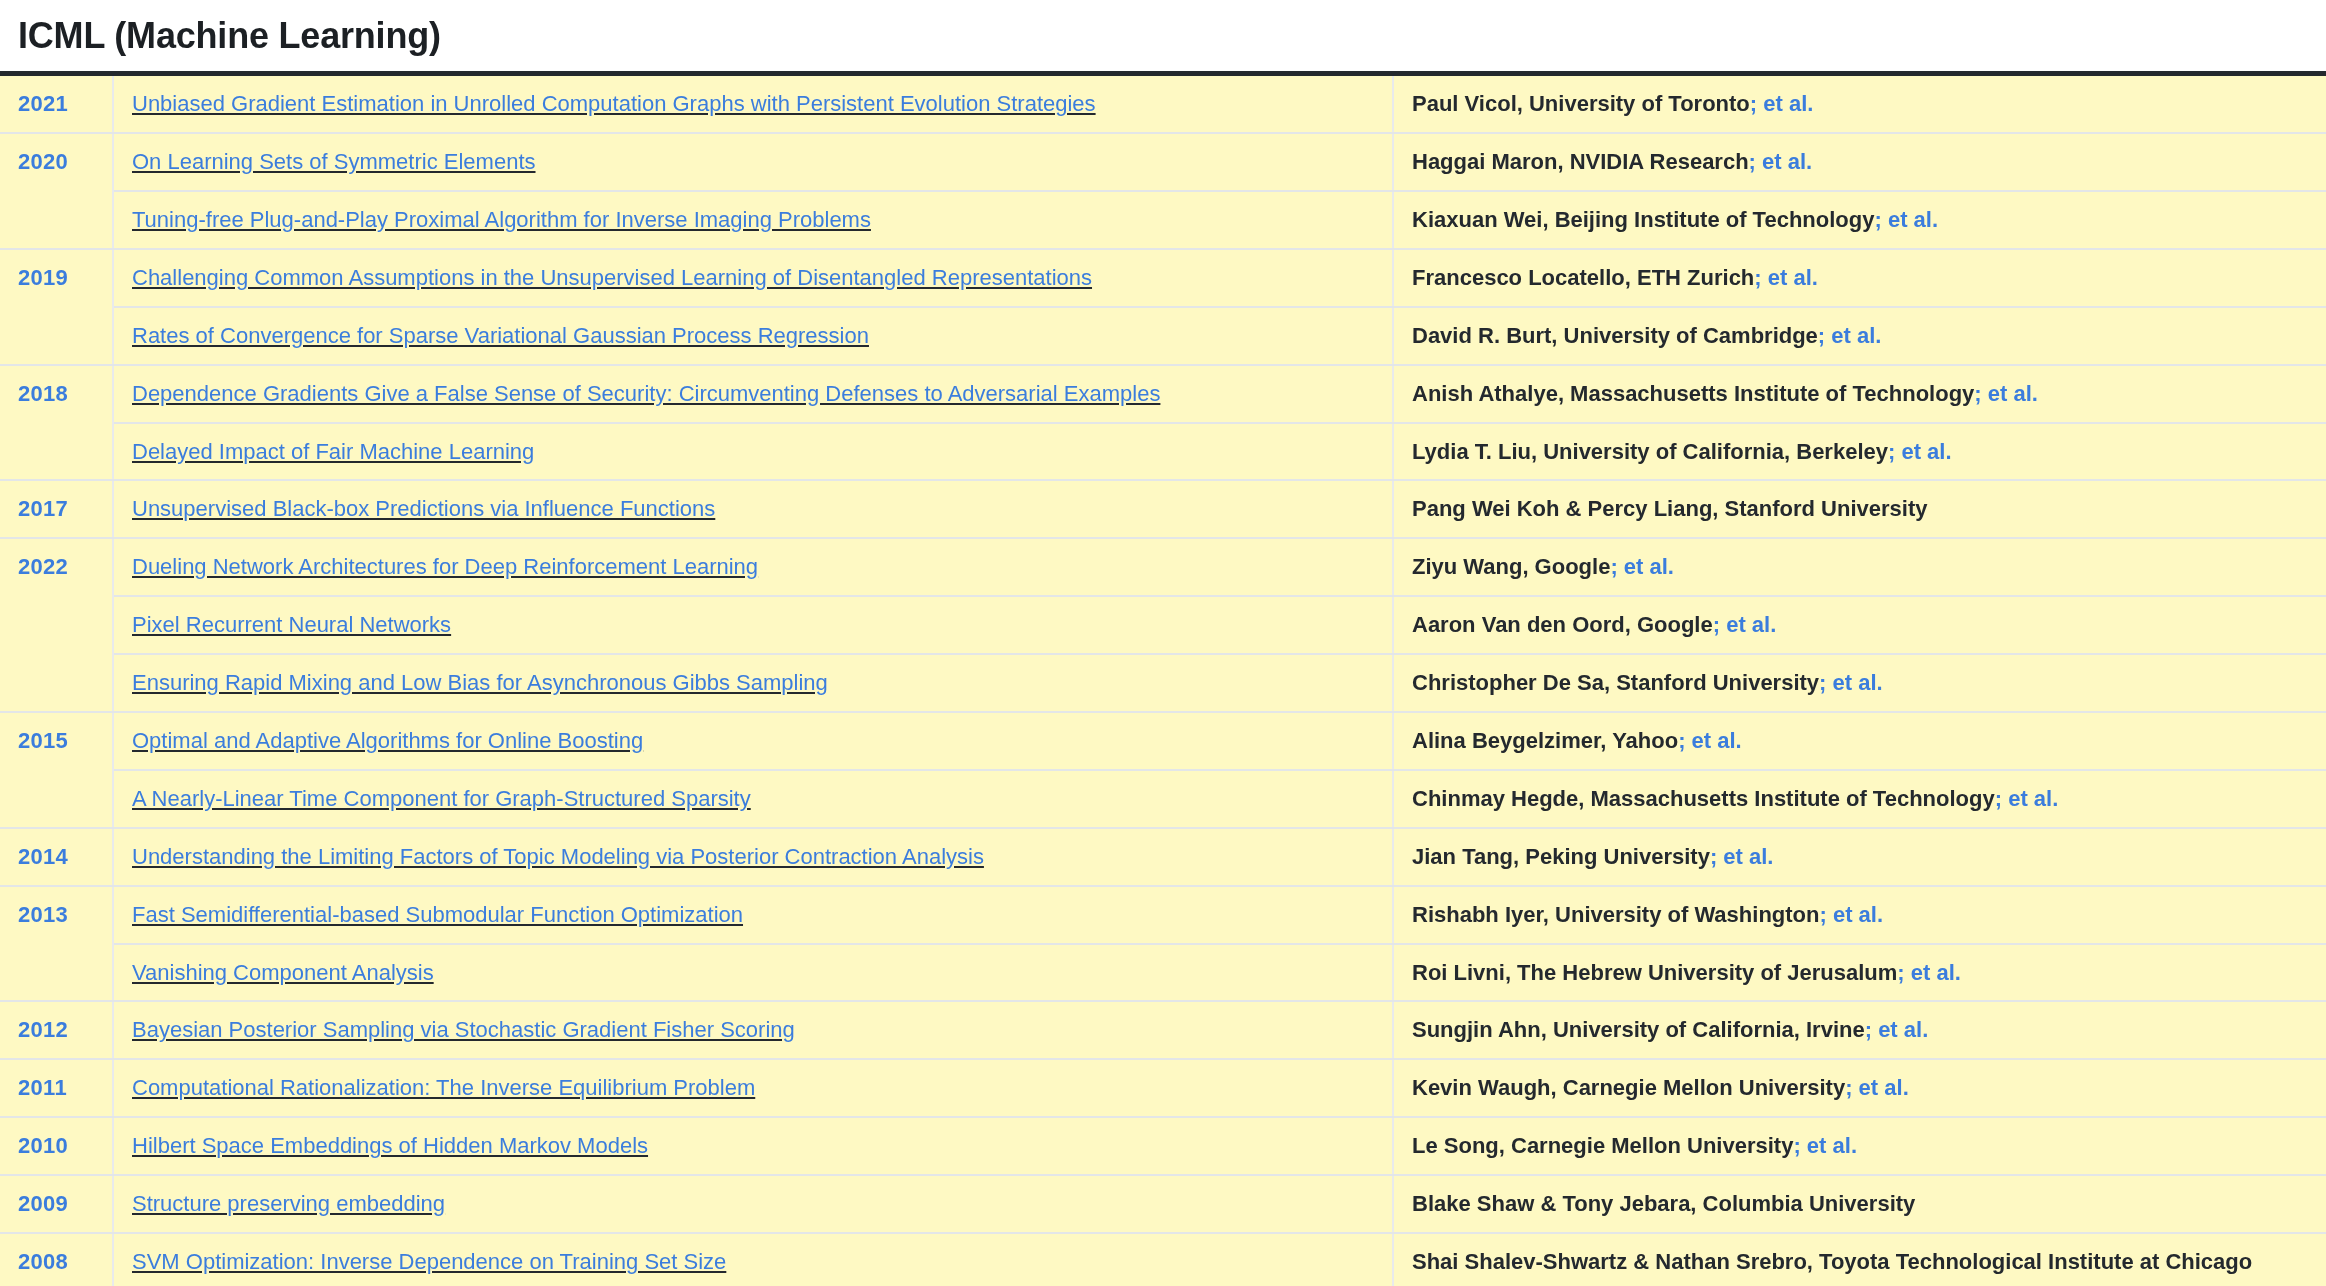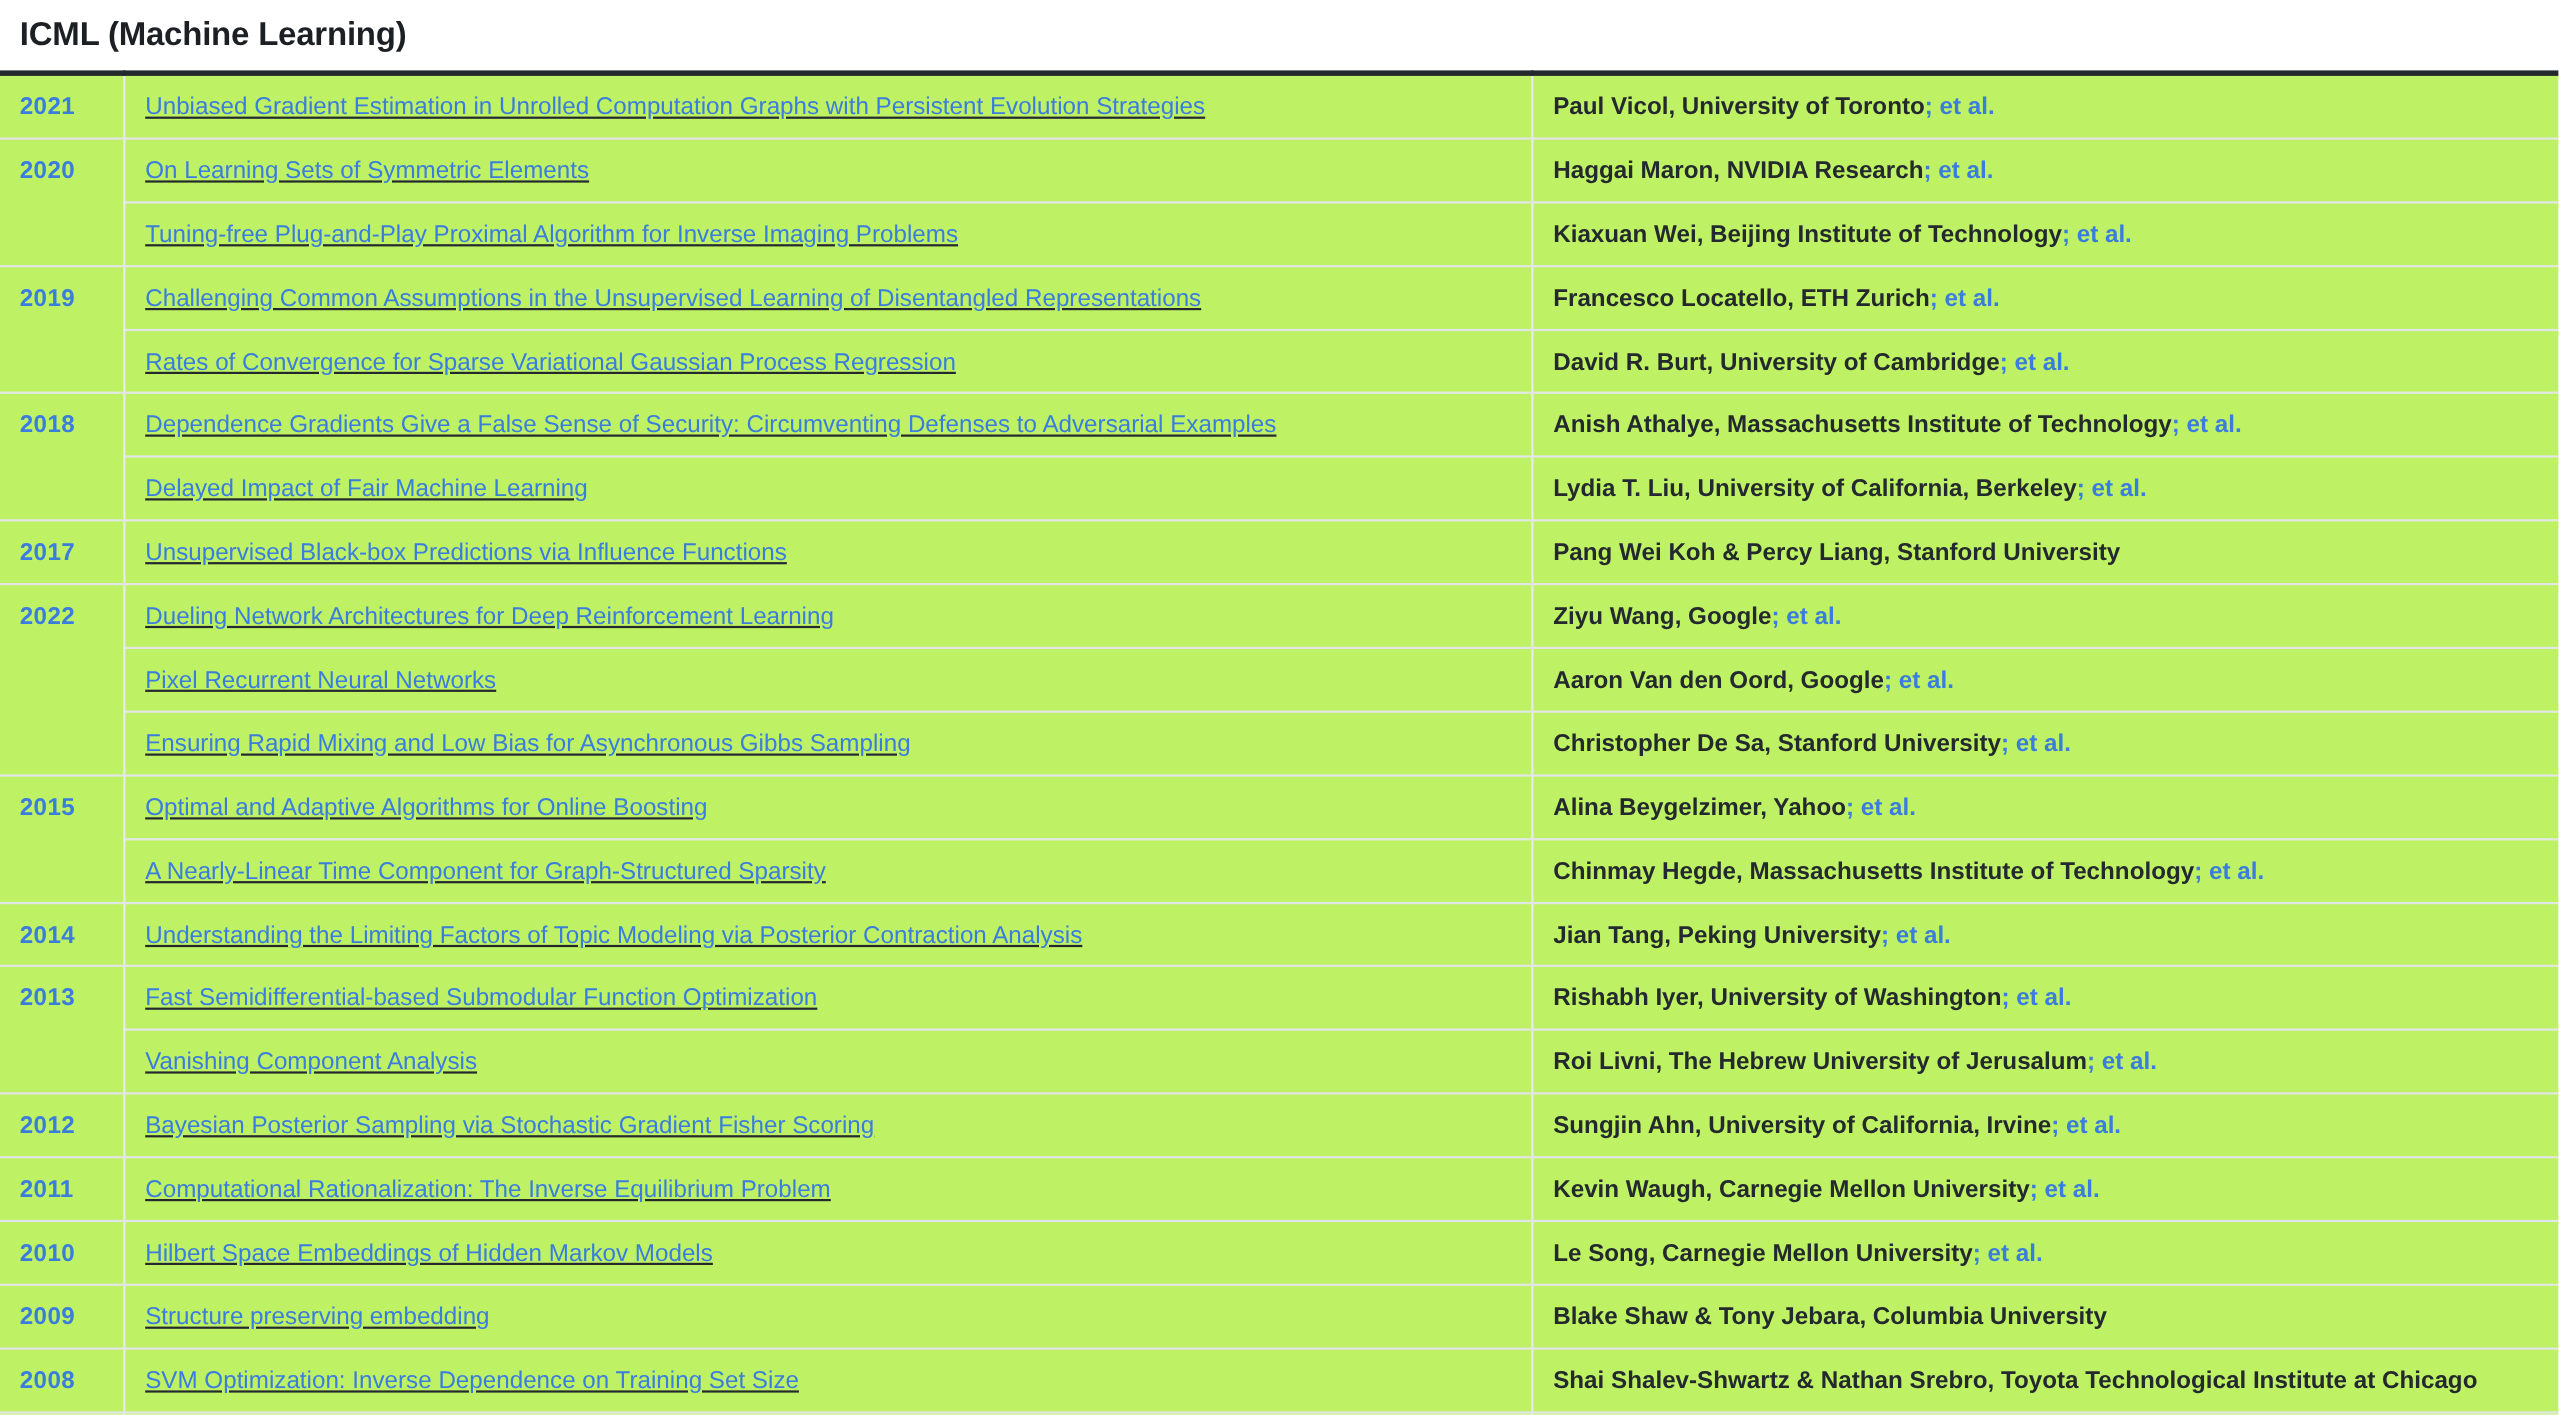--- a/index.html
+++ b/index.html
@@ -16,21 +16,21 @@
     overflow: hidden;
   }
 
   .page {
     width: 2326px;
     box-sizing: border-box;
   }
 
   
   .section-heading {
-    font-size: 30px;
+    font-size: 36px;
     font-weight: bold;
     color: #1c2024;
     letter-spacing: -0.2px;
     padding: 14px 0 14px 18px;
     line-height: 1.2;
   }
 
   
   table.awards {
     width: 2326px;
@@ -43,21 +43,21 @@
   table.awards col.c-title { width: 1280px; }
   table.awards col.c-auth  { width: 933px; }
 
   table.awards td {
     border-bottom: 2px solid #e3e6e8;
     border-right: 2px solid #e8eaec;
     vertical-align: top;
     padding: 12px 14px 12px 18px;
     font-size: 22px;
     line-height: 1.45;
-    background: #bef264;
+    background: #fef9c3;
   }
   table.awards td:last-child { border-right: none; }
 
   td.year {
     font-weight: bold;
     color: #3b7ddd;
     font-size: 22px;
     letter-spacing: 0.3px;
     padding-left: 18px;
     padding-right: 10px;

